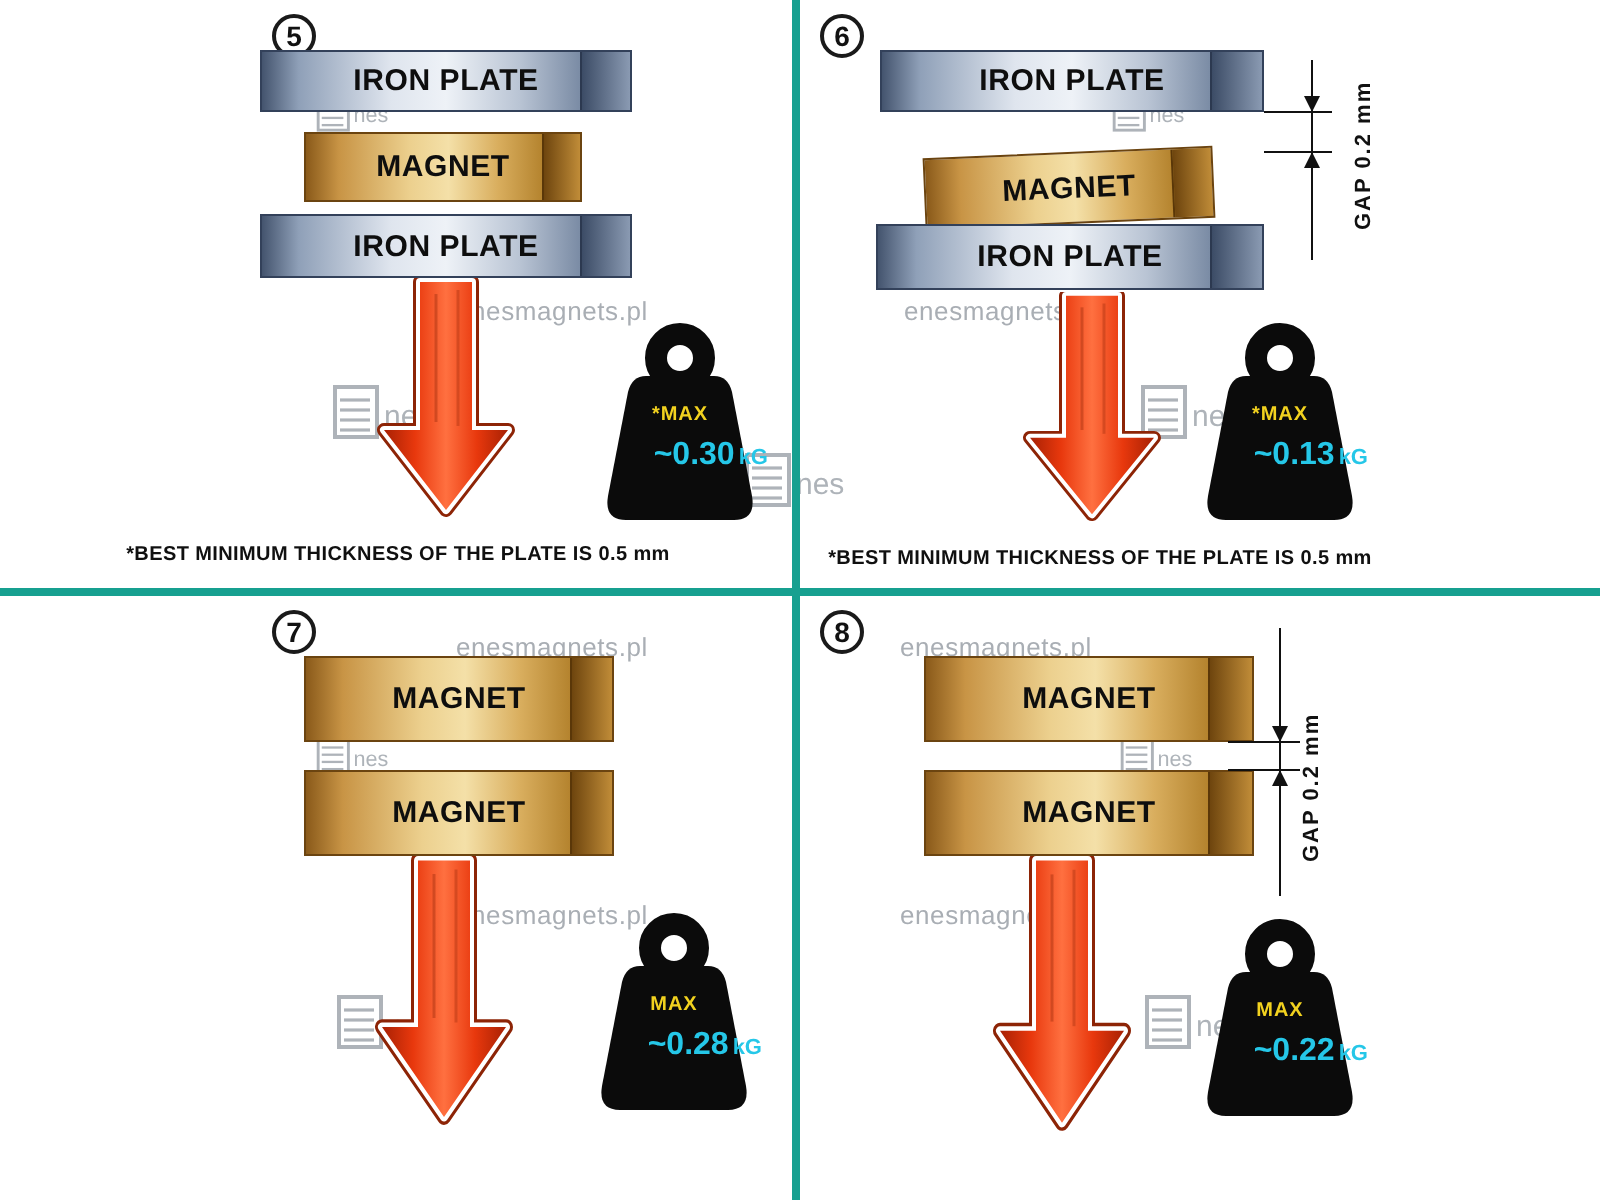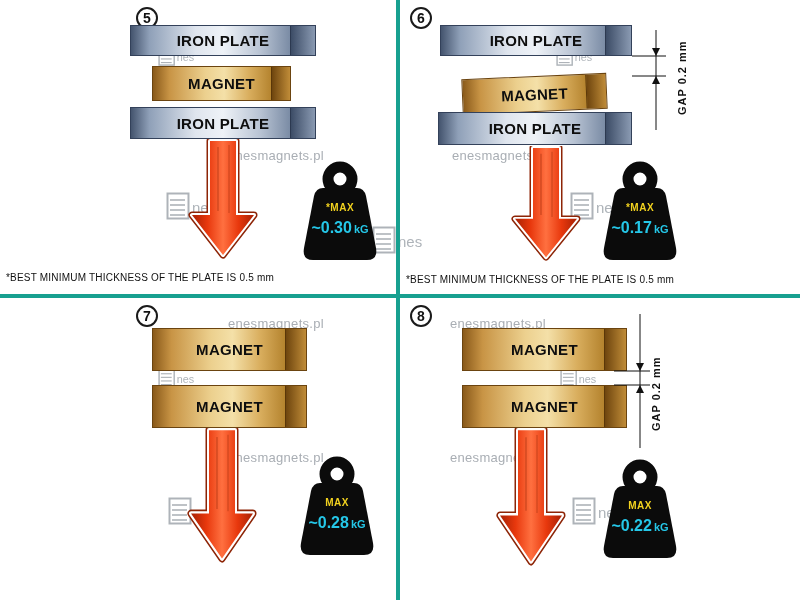--- a/index.html
+++ b/index.html
@@ -17,23 +17,23 @@
   .bar{position:absolute;display:flex;align-items:center;justify-content:center;overflow:hidden}
   .plate{background:linear-gradient(90deg,#44546e 0%,#8fa0b8 10%,#dfe5ee 35%,#eef2f7 50%,#b9c4d4 70%,#7c8da6 86%,#5a6a84 100%);border:1px solid #33415a}
   .plate::after{content:"";position:absolute;top:0;right:0;bottom:0;width:13%;background:linear-gradient(90deg,#3c4c66,#8a9ab2);border-left:1px solid #2c3950}
   .magnet{background:linear-gradient(90deg,#8a5a1a 0%,#c89445 12%,#ecd08e 38%,#f4e0a8 52%,#d9ae5e 70%,#b5842f 86%,#925f1a 100%);border:1px solid #6b4410}
   .magnet::after{content:"";position:absolute;top:0;right:0;bottom:0;width:13%;background:linear-gradient(90deg,#6e450e,#c08c38);border-left:1px solid #5a3708}
   .bar-label{position:relative;z-index:2;font-weight:700;font-size:15px;color:#0e0e0e;letter-spacing:.3px}
   .tilt{transform:rotate(-2.5deg)}
   .arrow{position:absolute}
   .weight{position:absolute;width:88px;height:104px}
   .weight .w-max{position:absolute;left:0;right:0;top:42px;text-align:center;font-weight:700;font-size:10px;color:var(--max,#F2D21F);letter-spacing:.5px}
-  .weight .w-val{position:absolute;left:0;right:0;top:59px;text-align:center;font-weight:700;font-size:16px;color:var(--value,#25C7E8)}
+  .weight .w-val{position:absolute;left:0;right:0;top:59px;text-align:right;font-weight:700;font-size:16px;color:var(--value,#25C7E8)}
   .weight .w-unit{font-size:11px;margin-left:2px;font-weight:700}
-  .footnote{position:absolute;font-size:10px;font-weight:400;color:#101010;letter-spacing:.2px;white-space:nowrap}
+  .footnote{position:absolute;text-align:center;font-size:10px;font-weight:700;color:#101010;letter-spacing:.2px;white-space:nowrap}
   .wm-text{position:absolute;color:#a9aeb4;font-size:13px;z-index:1;letter-spacing:.3px}
   .logo{position:absolute;z-index:1;opacity:.8}
   .logo-sm{transform:scale(.72);transform-origin:top left}
   .logo text{font-size:15px;fill:#9aa1a8;font-family:"Liberation Sans",sans-serif}
   .gap-svg{position:absolute}
   .gap-label{position:absolute;writing-mode:vertical-rl;transform:rotate(180deg);font-size:11px;font-weight:700;color:#111;letter-spacing:1px;text-align:center}
 </style>
 </head>
 <body>
 
@@ -196,21 +196,21 @@
       <line x1="30" y1="8" x2="30" y2="72" stroke="#8d2406" stroke-width="1.5" opacity="0.35"></line>
       <line x1="41" y1="6" x2="41" y2="74" stroke="#8d2406" stroke-width="1.5" opacity="0.3"></line>
     </svg>
 
     <div class="weight" style="left:198px;top:160px">
       <svg width="88" height="104" viewBox="0 0 88 104">
         <circle cx="44" cy="19" r="12" fill="none" stroke="#0b0b0b" stroke-width="11"></circle>
         <path d="M27,28 h34 q7,0 9,8 l10,52 q2,12 -9,12 h-54 q-11,0 -9,-12 l10,-52 q2,-8 9,-8 z" fill="#0b0b0b"></path>
       </svg>
       <span class="w-max">*MAX</span>
-      <span class="w-val"><span>~0.17</span><span class="w-unit">kG</span></span>
+      <span class="w-val"><span>~0.13</span><span class="w-unit">kG</span></span>
     </div>
 
     <div class="footnote" style="left:8px;top:274px;width:288px">*BEST MINIMUM THICKNESS OF THE PLATE IS 0.5 mm</div>
   </div>
 
   <div class="panel q7">
     <div class="panel-num" style="left:136px;top:7px">7</div>
 
     <div class="bar magnet" style="left:152px;top:30px;width:155px;height:43px">
       <span class="bar-label">MAGNET</span>

